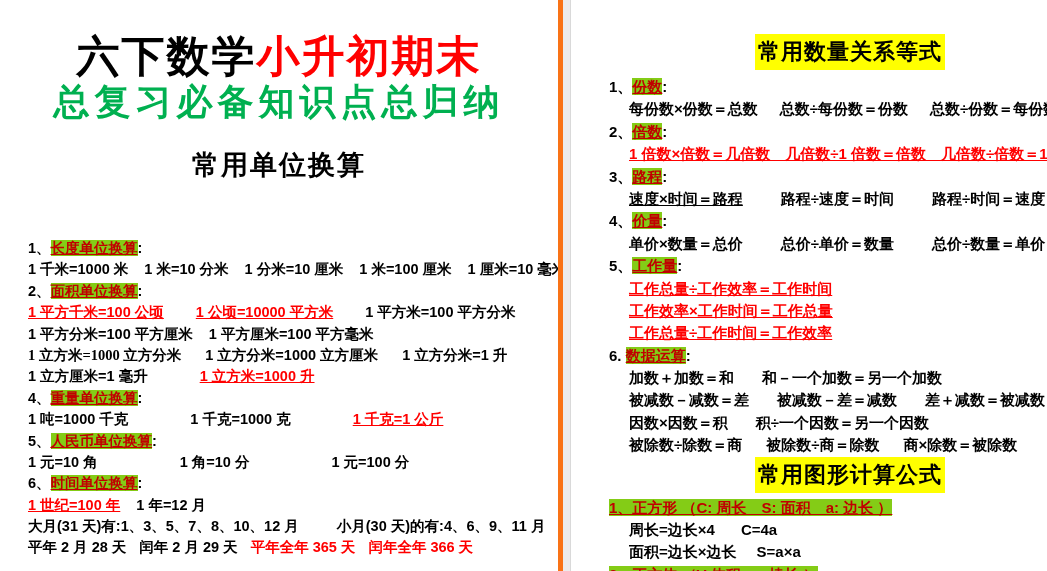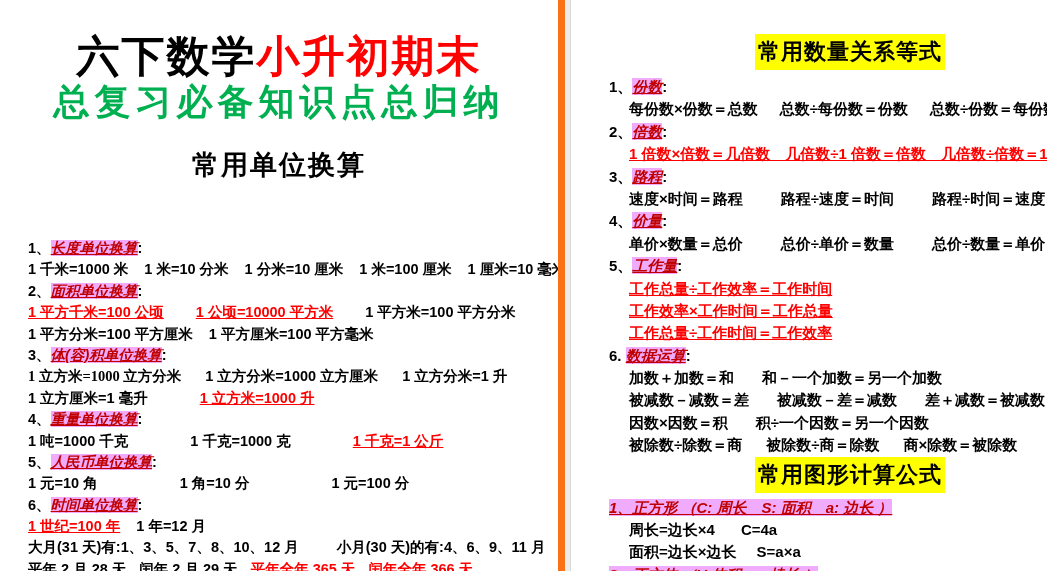--- a/index.html
+++ b/index.html
@@ -3,38 +3,38 @@
 <meta charset="utf-8">
 <style>
   html,body{margin:0;padding:0;}
   body{
     width:1047px;height:571px;position:relative;overflow:hidden;
     background:#ececec;
     font-family:"Liberation Sans","DejaVu Sans",sans-serif;
     font-weight:bold;color:#000;
   }
   .page{position:absolute;top:0;bottom:0;background:#ffffff;overflow:hidden;}
-  #left-page{left:0;width:558px;border-right:7px solid #f97316;}
+  #left-page{left:0;width:558px;border-right:5px solid #f97316;}
   #right-page{left:570px;width:477px;border-left:1px solid #d9d9d9;}
 
   
   .lp-title{margin-top:30px;text-align:center;font-size:43px;line-height:52px;letter-spacing:2px;white-space:nowrap;}
   .lp-title .t-red{color:#ff0000;}
   .lp-subtitle{text-align:center;font-size:36px;line-height:40px;color:#00b050;letter-spacing:5px;white-space:nowrap;}
   .lp-heading{margin-top:28px;text-align:center;font-size:27px;line-height:30px;letter-spacing:2px;}
 
   
   #left-sections{margin:58px 0 0 28px;font-size:14.5px;}
   #left-sections .row{height:21.4px;line-height:21.4px;white-space:nowrap;}
   #right-sections1{margin:6px 0 0 38px;font-size:15px;}
   #right-shapes{margin:4px 0 0 38px;font-size:15px;}
   #right-sections1 .row,#right-shapes .row{height:22.4px;line-height:22.4px;white-space:nowrap;}
   .indent .line-row{padding-left:20px;}
 
-  .hl{background:#f0abfc;color:#c00000;text-decoration:underline;font-style:italic;}
+  .hl{background:#84cc16;color:#c00000;text-decoration:underline;}
   .red{color:#ff0000;}
   .u{text-decoration:underline;}
 
   
   .banner{display:inline-block;margin-left:184px;background:#ffff00;
           font-size:22px;line-height:36px;padding:0 3px;letter-spacing:1px;white-space:nowrap;}
   #banner1{margin-top:34px;}
   #banner2{margin-top:0px;}
 </style>
 </head>
@@ -45,21 +45,20 @@
     <span>六下数学</span><span class="t-red">小升初期末</span>
   </div>
   <div class="lp-subtitle">总复习必备知识点总归纳</div>
   <div class="lp-heading">常用单位换算</div>
   <div id="left-sections">
       <div class="row heading-row"><span>1、</span><span class="hl">长度单位换算</span><span>:</span></div>
       <div class="row line-row"><span style="margin-right: 16px;">1 千米=1000 米</span><span style="margin-right: 16px;">1 米=10 分米</span><span style="margin-right: 16px;">1 分米=10 厘米</span><span style="margin-right: 16px;">1 米=100 厘米</span><span>1 厘米=10 毫米</span></div>
       <div class="row heading-row"><span>2、</span><span class="hl">面积单位换算</span><span>:</span></div>
       <div class="row line-row"><span class="red u" style="margin-right: 32px;">1 平方千米=100 公顷</span><span class="red u" style="margin-right: 32px;">1 公顷=10000 平方米</span><span>1 平方米=100 平方分米</span></div>
       <div class="row line-row"><span style="margin-right: 16px;">1 平方分米=100 平方厘米</span><span>1 平方厘米=100 平方毫米</span></div>
-      <div class="row heading-row"><span>3、</span><span class="hl">体(容)积单位换算</span><span>:</span></div>
       <div class="row line-row"><span style="margin-right: 24px; font-family: Liberation Serif, serif;">1 立方米=1000 立方分米</span><span style="margin-right: 24px;">1 立方分米=1000 立方厘米</span><span>1 立方分米=1 升</span></div>
       <div class="row line-row"><span style="margin-right: 52px;">1 立方厘米=1 毫升</span><span class="red u">1 立方米=1000 升</span></div>
       <div class="row heading-row"><span>4、</span><span class="hl">重量单位换算</span><span>:</span></div>
       <div class="row line-row"><span style="margin-right: 62px;">1 吨=1000 千克</span><span style="margin-right: 62px;">1 千克=1000 克</span><span class="red u">1 千克=1 公斤</span></div>
       <div class="row heading-row"><span>5、</span><span class="hl">人民币单位换算</span><span>:</span></div>
       <div class="row line-row"><span style="margin-right: 82px;">1 元=10 角</span><span style="margin-right: 82px;">1 角=10 分</span><span>1 元=100 分</span></div>
       <div class="row heading-row"><span>6、</span><span class="hl">时间单位换算</span><span>:</span></div>
       <div class="row line-row"><span class="red u" style="margin-right: 16px;">1 世纪=100 年</span><span>1 年=12 月</span></div>
       <div class="row line-row"><span style="margin-right: 38px;">大月(31 天)有:1、3、5、7、8、10、12 月</span><span>小月(30 天)的有:4、6、9、11 月</span></div>
       <div class="row line-row"><span style="margin-right: 13px;">平年 2 月 28 天</span><span style="margin-right: 13px;">闰年 2 月 29 天</span><span class="red" style="margin-right: 13px;">平年全年 365 天</span><span class="red">闰年全年 366 天</span></div>
@@ -67,21 +66,21 @@
 </div>
 
 <div class="page" id="right-page">
   <div class="banner" id="banner1">常用数量关系等式</div>
   <div id="right-sections1" class="indent">
       <div class="row heading-row"><span>1、</span><span class="hl">份数</span><span>:</span></div>
       <div class="row line-row"><span style="margin-right: 22px;">每份数×份数＝总数</span><span style="margin-right: 22px;">总数÷每份数＝份数</span><span>总数÷份数＝每份数</span></div>
       <div class="row heading-row"><span>2、</span><span class="hl">倍数</span><span>:</span></div>
       <div class="row line-row"><span class="red u">1 倍数×倍数＝几倍数　几倍数÷1 倍数＝倍数　几倍数÷倍数＝1 倍数</span></div>
       <div class="row heading-row"><span>3、</span><span class="hl">路程</span><span>:</span></div>
-      <div class="row line-row"><span style="margin-right: 38px;">速度×时间＝路程</span><span style="margin-right: 38px;">路程÷速度＝时间</span><span>路程÷时间＝速度</span></div>
+      <div class="row line-row"><span style="margin-right: 38px; text-decoration: underline;">速度×时间＝路程</span><span style="margin-right: 38px;">路程÷速度＝时间</span><span>路程÷时间＝速度</span></div>
       <div class="row heading-row"><span>4、</span><span class="hl">价量</span><span>:</span></div>
       <div class="row line-row"><span style="margin-right: 38px;">单价×数量＝总价</span><span style="margin-right: 38px;">总价÷单价＝数量</span><span>总价÷数量＝单价</span></div>
       <div class="row heading-row"><span>5、</span><span class="hl">工作量</span><span>:</span></div>
       <div class="row line-row"><span class="red u">工作总量÷工作效率＝工作时间</span></div>
       <div class="row line-row"><span class="red u">工作效率×工作时间＝工作总量</span></div>
       <div class="row line-row"><span class="red u">工作总量÷工作时间＝工作效率</span></div>
       <div class="row heading-row"><span>6. </span><span class="hl">数据运算</span><span>:</span></div>
       <div class="row line-row"><span style="margin-right: 28px;">加数＋加数＝和</span><span>和－一个加数＝另一个加数</span></div>
       <div class="row line-row"><span style="margin-right: 28px;">被减数－减数＝差</span><span style="margin-right: 28px;">被减数－差＝减数</span><span>差＋减数＝被减数</span></div>
       <div class="row line-row"><span style="margin-right: 28px;">因数×因数＝积</span><span>积÷一个因数＝另一个因数</span></div>

